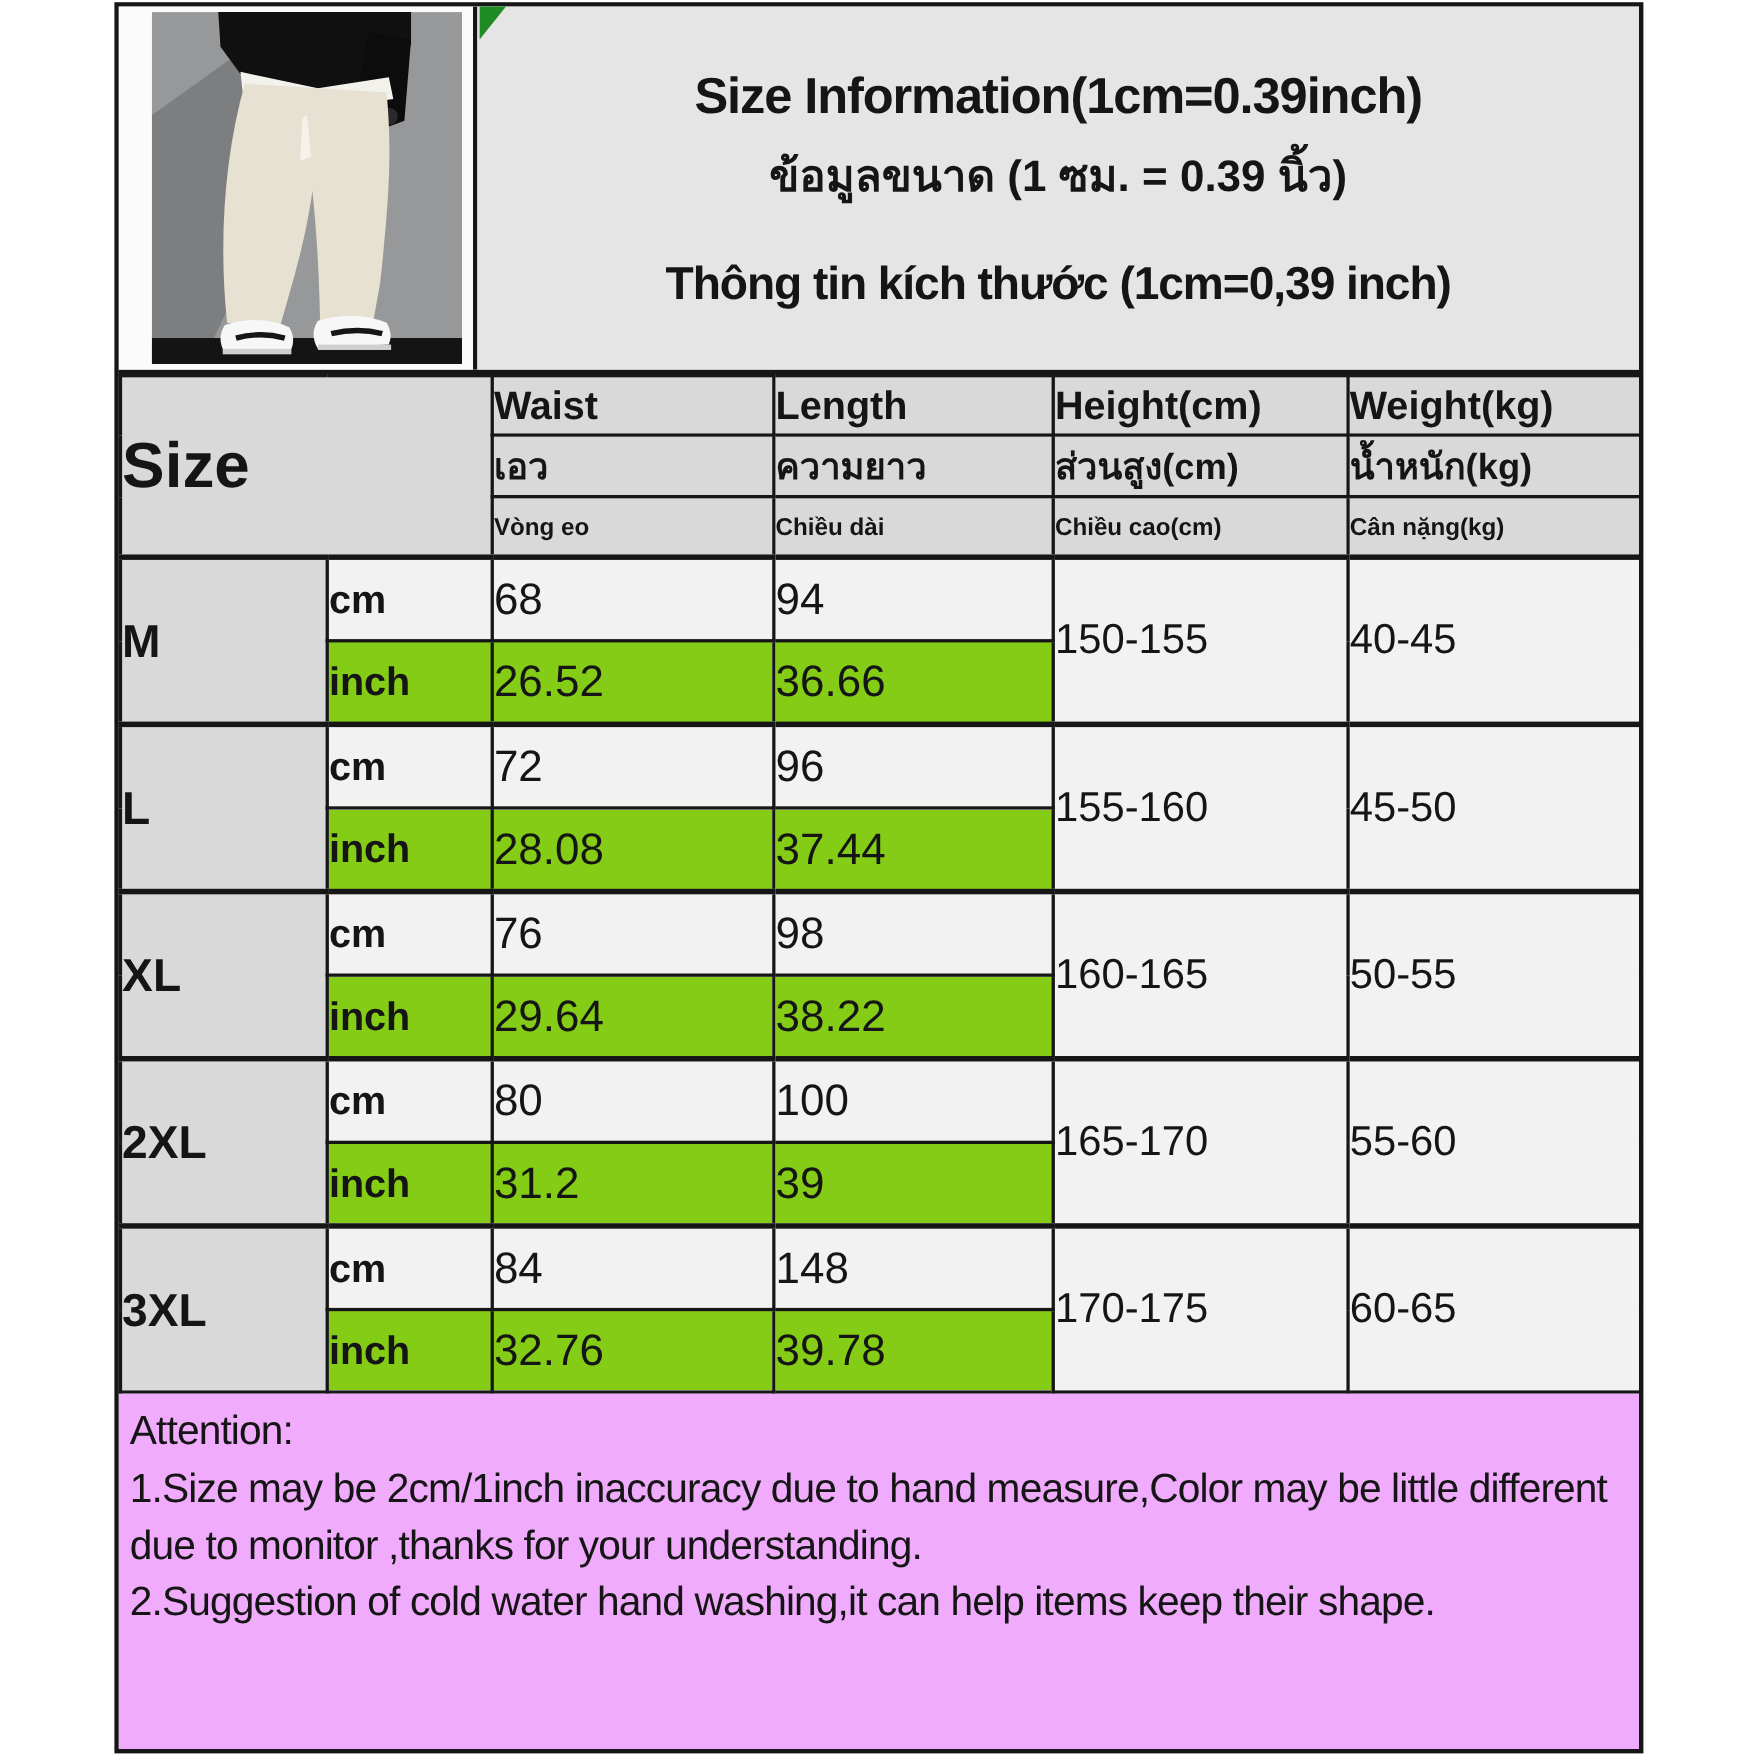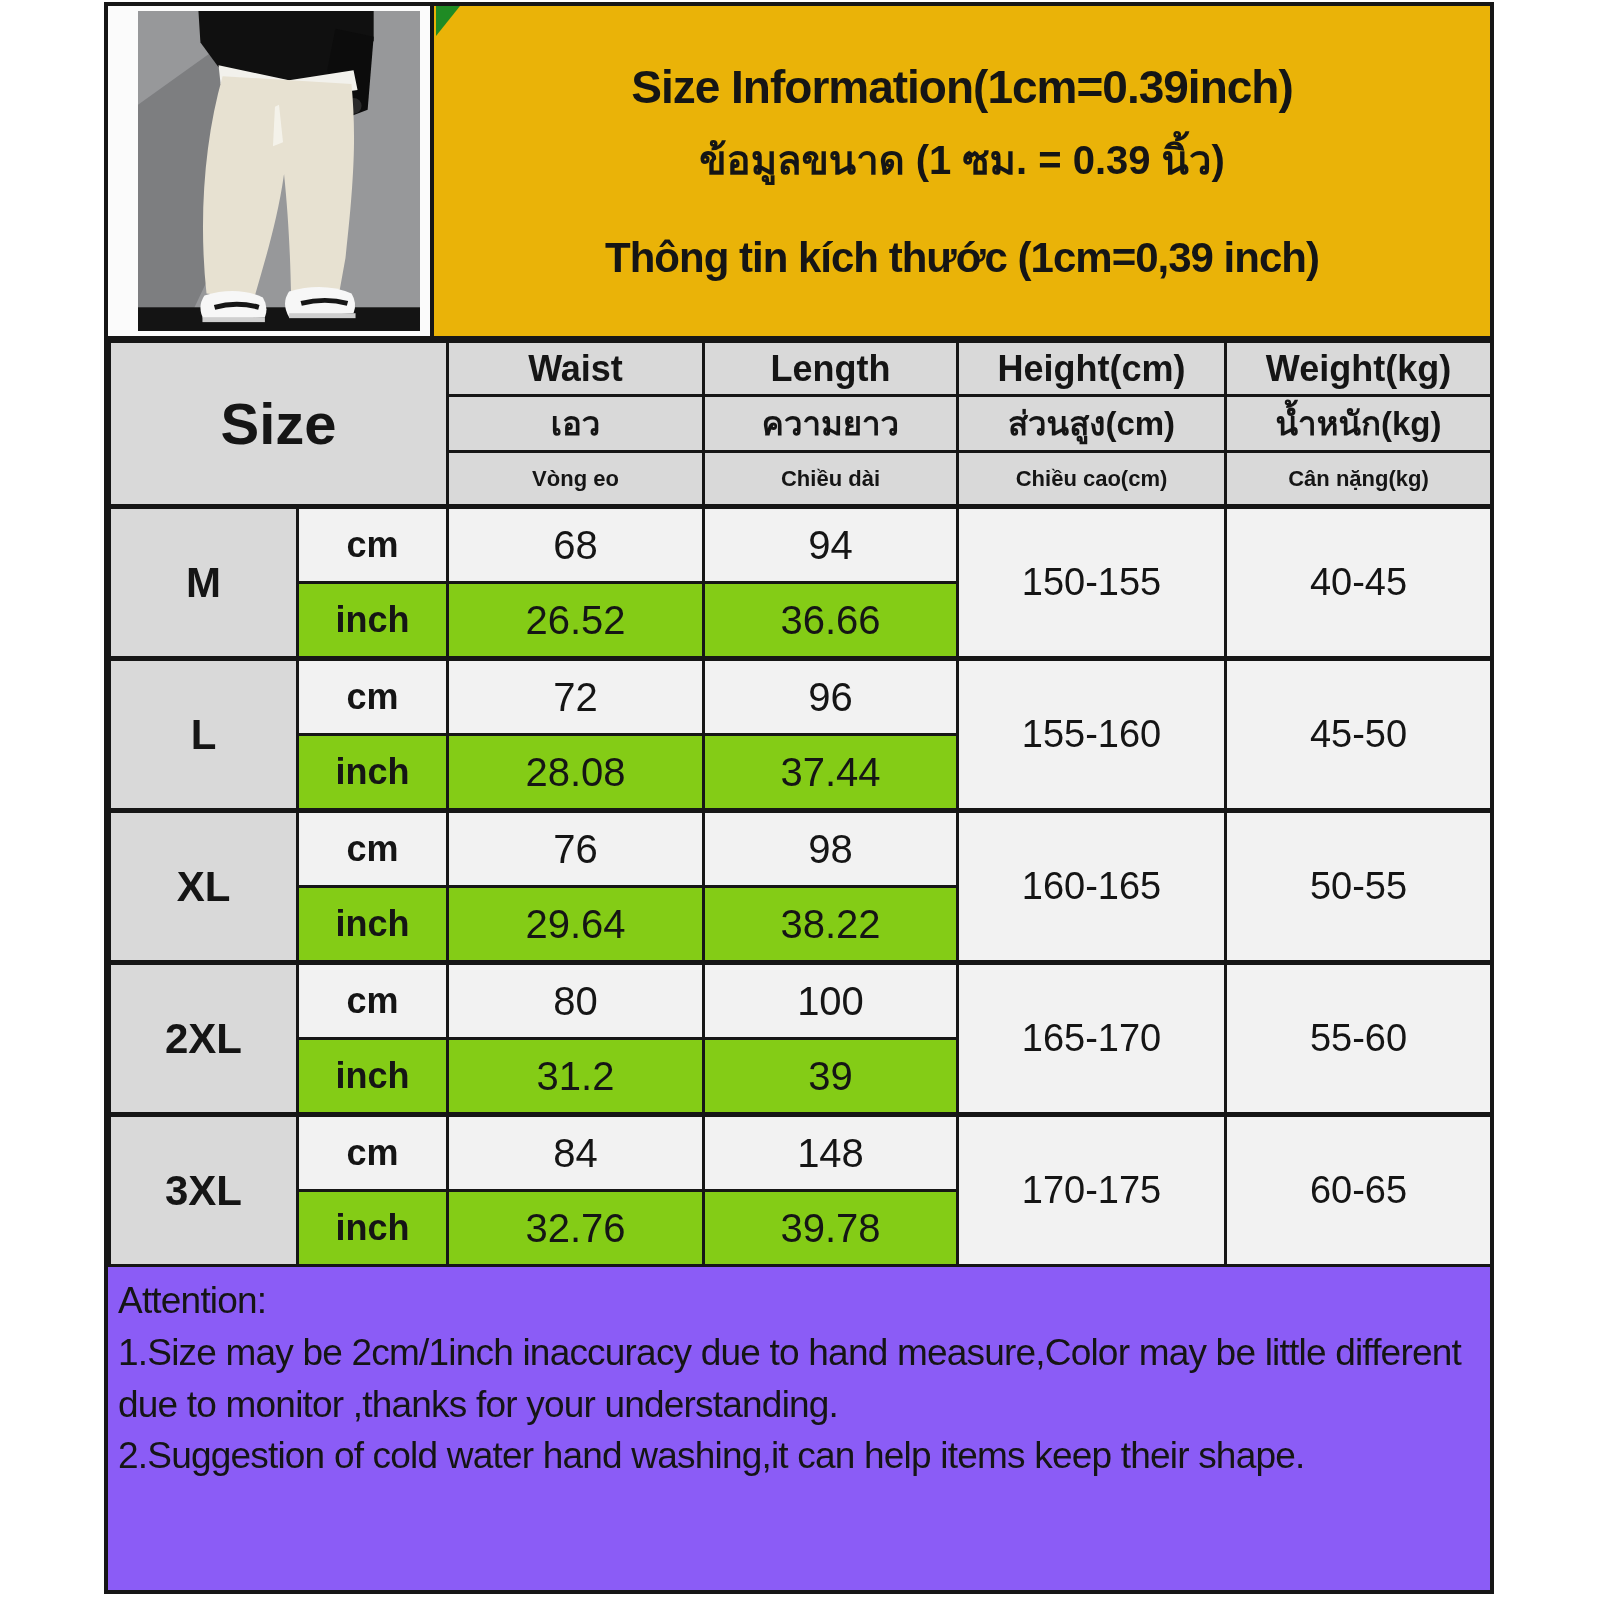--- a/index.html
+++ b/index.html
@@ -15,55 +15,55 @@
   }
 
   
   .top-row{flex:none;height:334px;display:flex;border-bottom:4px solid #161616;box-sizing:border-box;}
   .photo-cell{
     flex:none;width:326px;box-sizing:border-box;border-right:4px solid #161616;
     background:#fbfbfb;padding:5px 10px 5px 30px;
   }
   .photo-cell svg{display:block;width:100%;height:100%;}
   .title-cell{
-    flex:1;background:#eab308;position:relative;
+    flex:1;background:#e5e5e5;position:relative;
     display:flex;flex-direction:column;justify-content:center;align-items:center;gap:14px;
   }
   .green-flag{
     position:absolute;top:0;left:2px;width:0;height:0;
     border-top:30px solid #1f8b24;border-right:24px solid transparent;
   }
   .title-en{font-size:46px;font-weight:bold;letter-spacing:-1px;}
   .title-th{font-size:40px;font-weight:bold;}
   .title-vi{font-size:42px;font-weight:bold;letter-spacing:-1px;margin-top:28px;}
 
   
   table.size-table{border-collapse:collapse;width:100%;table-layout:fixed;flex:none;}
   table.size-table td{
-    border:3px solid #161616;text-align:center;vertical-align:middle;
+    border:3px solid #161616;text-align:left;vertical-align:middle;
     padding:0;overflow:hidden;
   }
   .hdr-row td{height:51px;background:#d9d9d9;font-weight:bold;}
   .hdr-en{font-size:36px;}
   .hdr-th{font-size:33px;}
   .hdr-vi{font-size:22px;}
   td.size-head{background:#d9d9d9;font-size:58px;font-weight:bold;}
   td.size-label{background:#d9d9d9;font-size:42px;font-weight:bold;}
   td.unit{font-size:36px;font-weight:bold;}
   tr.cm-row td{height:72px;}
   tr.inch-row td{height:72px;}
   tr.cm-row td.unit, tr.cm-row td.val{background:#f2f2f2;}
   tr.inch-row td.unit, tr.inch-row td.val{background:#84cc16;}
   td.val{font-size:40px;font-weight:400;}
   td.range{background:#f2f2f2;font-size:38px;font-weight:400;}
   tr.block-top td{border-top-width:5px;}
 
   
   .attention{
-    flex:1;background:#8b5cf6;padding:8px 14px 0 10px;box-sizing:border-box;
+    flex:1;background:#f0abfc;padding:8px 14px 0 10px;box-sizing:border-box;
     font-size:37px;line-height:1.4;letter-spacing:-0.8px;font-weight:400;
   }
   .attention p{margin:0;}
 </style>
 </head>
 <body>
 
 <div class="sheet">
 
   <div class="top-row">

